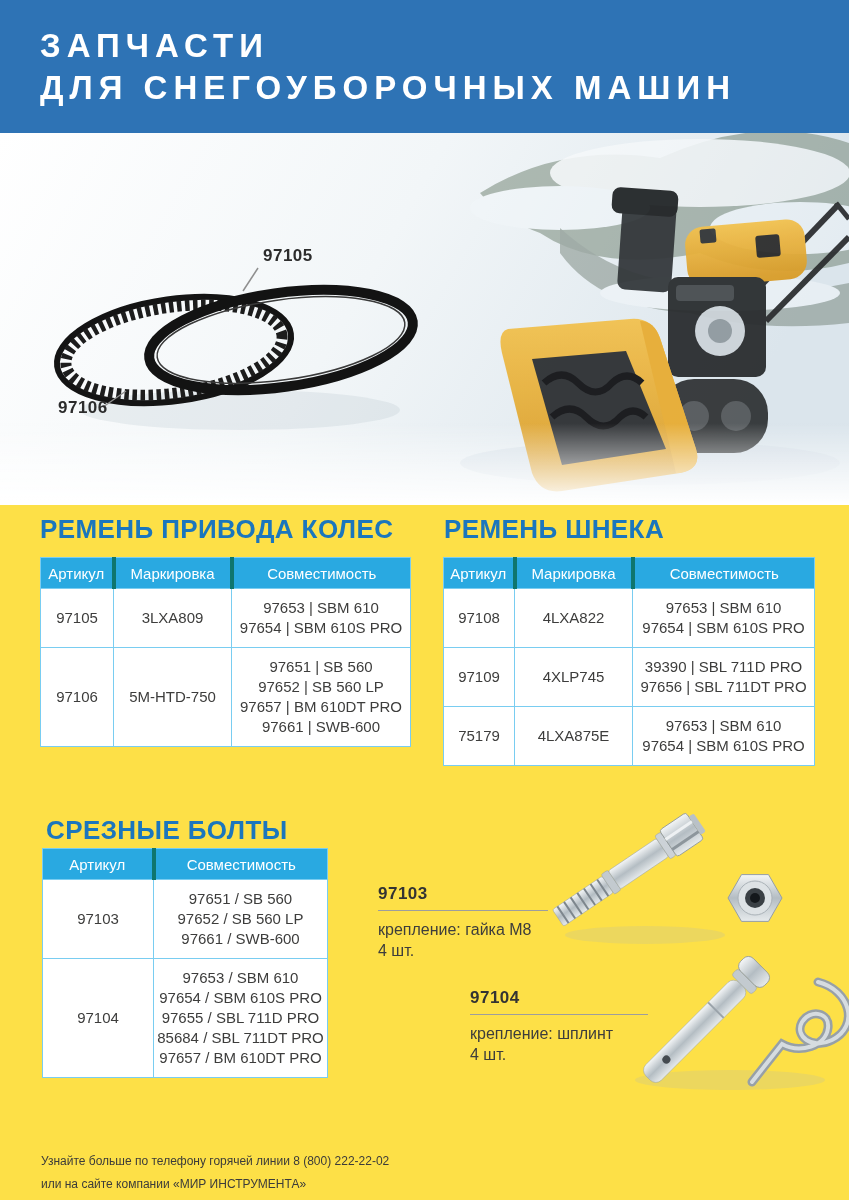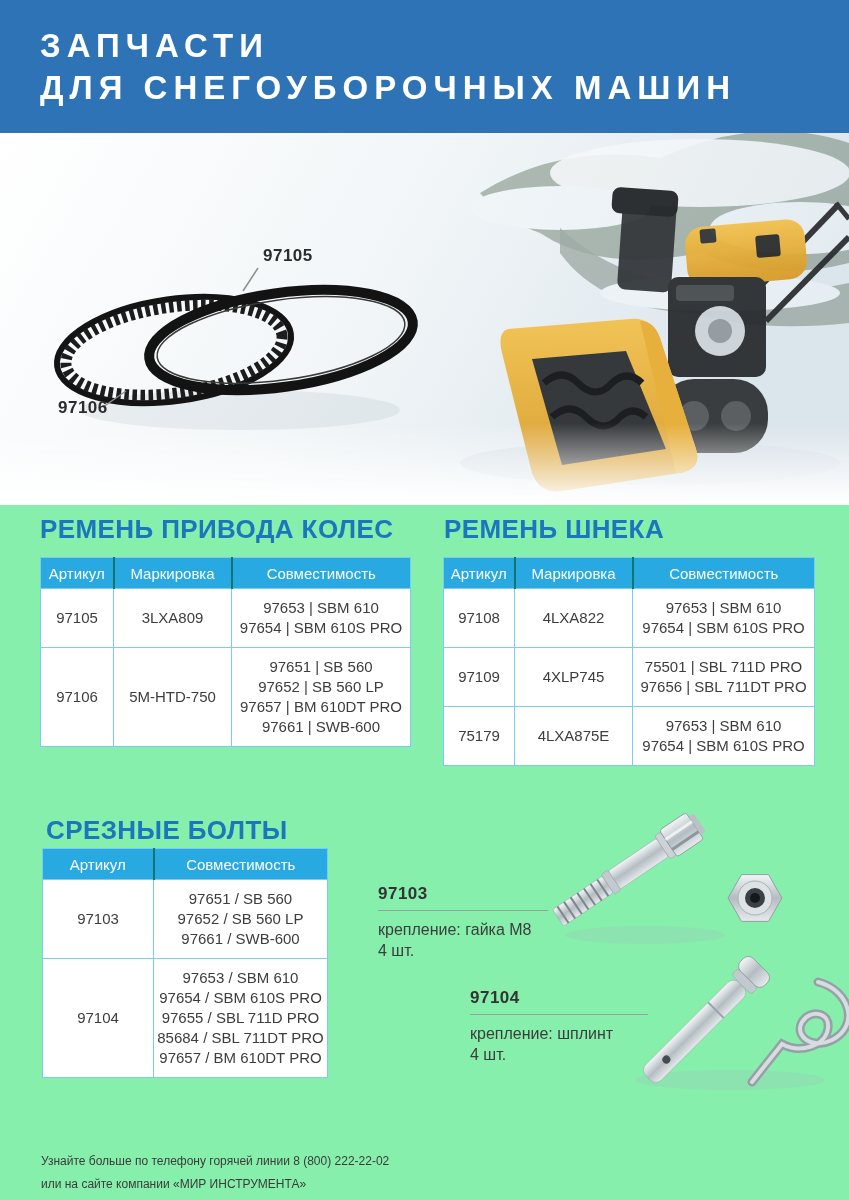--- a/index.html
+++ b/index.html
@@ -1,17 +1,17 @@
 <!DOCTYPE html>
 <html style="--header-blue: #2e73b5; --table-header-blue: #29a9e1; --table-border: #79cdf1; --title-blue: #1b76bd; --accent-red: #e31e24;"><head>
 <meta charset="utf-8">
 <style>
   html,body { margin:0; padding:0; background:#ffffff; }
   .page {
-    position:relative; width:849px; height:1200px; background:#86efac;
+    position:relative; width:849px; height:1200px; background:#fde047;
     overflow:hidden; font-family:"Liberation Sans","DejaVu Sans",sans-serif;
     -webkit-font-smoothing:antialiased;
   }
   
   .top-banner {
     position:absolute; left:0; top:0; width:849px; height:133px;
     background:var(--header-blue,#2e73b5);
   }
   .top-title {
     position:absolute; left:40px; top:25px; color:#fff;
@@ -38,21 +38,21 @@
   }
   
   .tbl-wrap { position:absolute; }
   .parts-table {
     border-collapse:collapse; table-layout:fixed; width:100%;
     border:1px solid var(--table-border,#79cdf1); background:#fff;
   }
   .parts-table th {
     background:var(--table-header-blue,#29a9e1); color:#fff;
     font-size:15px; font-weight:normal; height:30px;
-    border-right:2px solid #0f766e; padding:0 2px;
+    border-right:4px solid #0f766e; padding:0 2px;
   }
   .parts-table th:last-child { border-right:none; }
   .parts-table td {
     border:1px solid var(--table-border,#79cdf1);
     text-align:center; vertical-align:middle;
     color:#3d3d3c; font-size:15px; line-height:20px; padding:9px 2px;
     white-space:nowrap;
   }
   
   .callout { position:absolute; }
@@ -207,21 +207,21 @@
             <td>4LXA822</td>
             <td>
               <div>97653 | SBM 610</div>
               <div>97654 | SBM 610S PRO</div>
             </td>
           </tr>
           <tr>
             <td>97109</td>
             <td>4XLP745</td>
             <td>
-              <div>75501 | SBL 711D PRO</div>
+              <div>39390 | SBL 711D PRO</div>
               <div>97656 | SBL 711DT PRO</div>
             </td>
           </tr>
           <tr>
             <td>75179</td>
             <td>4LXA875E</td>
             <td>
               <div>97653 | SBM 610</div>
               <div>97654 | SBM 610S PRO</div>
             </td>

